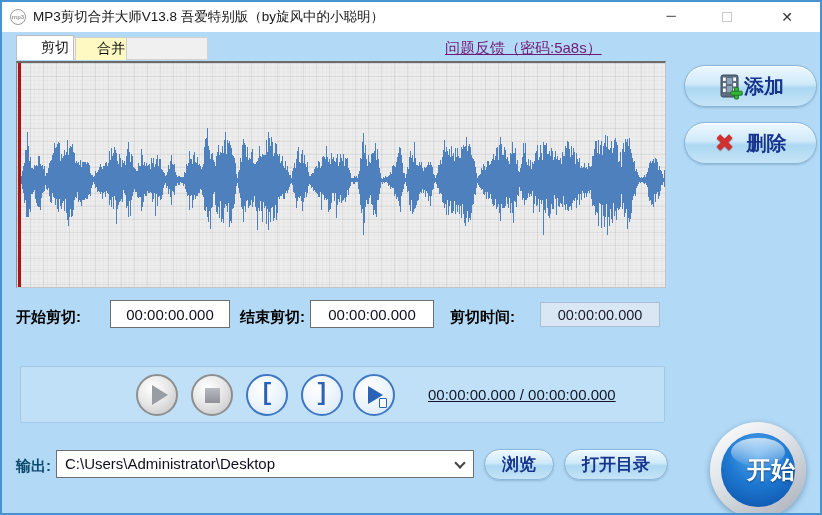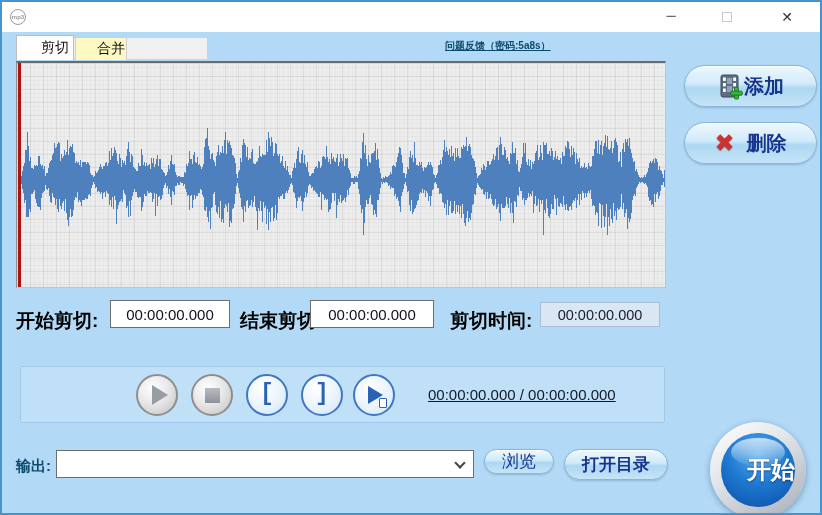--- a/index.html
+++ b/index.html
@@ -18,21 +18,21 @@
   #btn-close{left:762px;}
   #btn-min span{font-size:13px;color:#333;margin-top:-4px;}
   #max-glyph{width:10px;height:10px;border:1px solid #c9c9c9;}
   #btn-close span{font-size:14px;color:#333;}
 
   
   #tabstrip{left:14px;top:35px;width:192px;height:23px;background:#f0f0f0;border:1px solid #d2d2d2;}
   .tab{display:flex;align-items:center;justify-content:center;font-size:14px;color:#111;padding-left:20px;}
   #tab-cut{left:14px;top:33px;width:58px;height:25px;background:#ffffff;border:1px solid #bdbdbd;border-bottom:none;z-index:3;}
   #tab-merge{left:73px;top:35px;width:52px;height:23px;background:#fef9c3;border:1px solid #cfcfcf;border-bottom:none;z-index:2;}
-  #feedback-link{left:443px;top:37px;font-size:10px;font-weight:bold;color:#0c4a6e;text-decoration:underline;cursor:pointer;}
+  #feedback-link{left:443px;top:37px;font-size:15px;font-weight:normal;color:#701a75;text-decoration:underline;cursor:pointer;}
 
   
   #wave-area{left:14px;top:59px;width:650px;height:227px;background-color:#ededed;
     border-top:2px solid #6b6b6b;border-left:1px solid #8f8f8f;border-right:1px solid #c4c4c4;border-bottom:1px solid #c4c4c4;
     background-image:
       linear-gradient(rgba(110,110,110,0.12) 1px, transparent 1px),
       linear-gradient(90deg, rgba(110,110,110,0.12) 1px, transparent 1px),
       linear-gradient(rgba(110,110,110,0.05) 1px, transparent 1px),
       linear-gradient(90deg, rgba(110,110,110,0.05) 1px, transparent 1px);
     background-size:13px 13px,13px 13px,4.3px 4.3px,4.3px 4.3px;}
@@ -42,21 +42,21 @@
   
   .pill{background:linear-gradient(180deg,#eef8fe 0%,#cfeafa 45%,#acd7f2 55%,#c6e4f7 100%);
     border:1px solid #8ab6d9;border-radius:21px;color:#16348c;
     box-shadow:inset 0 1px 0 rgba(255,255,255,0.9),0 1px 2px rgba(60,100,140,0.3);
     display:flex;align-items:center;justify-content:center;cursor:pointer;}
   #btn-add{left:682px;top:63px;width:133px;height:42px;font-size:20px;font-weight:bold;}
   #btn-del{left:682px;top:120px;width:133px;height:42px;font-size:20px;font-weight:bold;gap:12px;}
   #del-icon{font-size:24px;color:#d03030;font-weight:bold;text-shadow:0 1px 1px rgba(110,0,0,0.5);line-height:1;}
 
   
-  .fld-label{top:306px;font-size:19px;font-weight:bold;color:#000;}
+  .fld-label{top:306px;font-size:15px;font-weight:bold;color:#000;}
   .time-input{top:298px;height:28px;border:1px solid #6e6e6e;background:#fff;text-align:center;
     font-size:15px;color:#101020;padding:0;}
   #lbl-start{left:14px;} #inp-start{left:108px;width:120px;}
   #lbl-end{left:238px;}  #inp-end{left:308px;width:124px;}
   #lbl-dur{left:448px;}
   #fld-dur{left:538px;top:300px;width:120px;height:25px;background:#d9e7f4;border:1px solid #a9bed2;
     display:flex;align-items:center;justify-content:center;font-size:14.5px;color:#1a1a2e;}
 
   
   #pb-panel{left:18px;top:364px;width:645px;height:57px;background:#c0e0f8;border:1px solid #a2c9e8;border-radius:2px;}
@@ -69,21 +69,21 @@
   .bracket{font-size:23px;font-weight:900;color:#2a62b8;font-family:"Liberation Mono","DejaVu Sans Mono",monospace;margin-top:-3px;}
   .tri-blue{width:0;height:0;border-left:15px solid #2a62b8;border-top:9px solid transparent;border-bottom:9px solid transparent;margin-left:3px;}
   .mini-doc{position:absolute;right:6px;bottom:6px;width:8px;height:10px;background:#fff;border:1.5px solid #2a62b8;border-radius:1px;}
   #pb-time{position:absolute;left:407px;top:0;height:100%;display:flex;align-items:center;font-size:15px;color:#101828;text-decoration:underline;}
 
   
   #lbl-out{left:14px;top:455px;font-size:15px;font-weight:bold;color:#0c4a6e;}
   #combo{left:54px;top:448px;width:418px;height:28px;background:#fff;border:1px solid #6e6e6e;cursor:pointer;}
   #combo-text{position:absolute;left:8px;top:0;height:26px;line-height:26px;font-size:15px;color:#101020;white-space:nowrap;}
   #combo-chevron{position:absolute;right:9px;top:8px;width:8px;height:8px;border-left:2px solid #444;border-bottom:2px solid #444;transform:rotate(-45deg);}
-  #btn-browse{left:482px;top:447px;width:70px;height:25px;border-radius:16px;font-size:17px;font-weight:normal;}
+  #btn-browse{left:482px;top:447px;width:70px;height:31px;border-radius:16px;font-size:17px;font-weight:bold;}
   #btn-opendir{left:562px;top:447px;width:104px;height:31px;border-radius:16px;font-size:17px;font-weight:bold;}
 
   
   #btn-start{left:708px;top:420px;width:96px;height:96px;border-radius:50%;cursor:pointer;
     background:linear-gradient(145deg,#ffffff 0%,#e2e6ea 40%,#a6acb8 100%);
     box-shadow:0 2px 6px rgba(10,40,90,0.35);}
   #btn-start-inner{position:absolute;left:11px;top:11px;width:74px;height:74px;border-radius:50%;
     background:radial-gradient(circle at 50% 28%,#56aaee 0%,#1e78d0 48%,#0a4ea6 100%);
     display:flex;align-items:center;justify-content:flex-end;
     color:#fff;font-size:24px;font-weight:bold;text-shadow:0 1px 2px rgba(0,0,40,0.5);}
@@ -96,20 +96,21 @@
 </style>
 </head>
 <body>
 
 <div id="app">
 
   <div id="titlebar" class="abs">
     <div id="app-logo" class="abs">
       <span>mp3</span>
     </div>
+    <div id="window-title" class="abs">MP3剪切合并大师V13.8 吾爱特别版（by旋风中的小聪明）</div>
     <div id="btn-min" class="abs win-btn">
       <span>─</span>
     </div>
     <div id="btn-max" class="abs win-btn">
       <span id="max-glyph"></span>
     </div>
     <div id="btn-close" class="abs win-btn">
       <span>✕</span>
     </div>
   </div>
@@ -170,20 +171,21 @@
     </div>
     <div id="pb-preview" class="cbtn cbtn-blue">
       <span class="tri-blue"></span>
       <span class="mini-doc"></span>
     </div>
     <div id="pb-time">00:00:00.000 / 00:00:00.000</div>
   </div>
 
   <div id="lbl-out" class="abs">输出:</div>
   <div id="combo" class="abs">
+    <span id="combo-text">C:\Users\Administrator\Desktop</span>
     <span id="combo-chevron"></span>
   </div>
   <div id="btn-browse" class="abs pill">浏览</div>
   <div id="btn-opendir" class="abs pill">打开目录</div>
   <div id="btn-start" class="abs">
     <div id="btn-start-inner">
       <span>开始</span>
     </div>
   </div>
 

